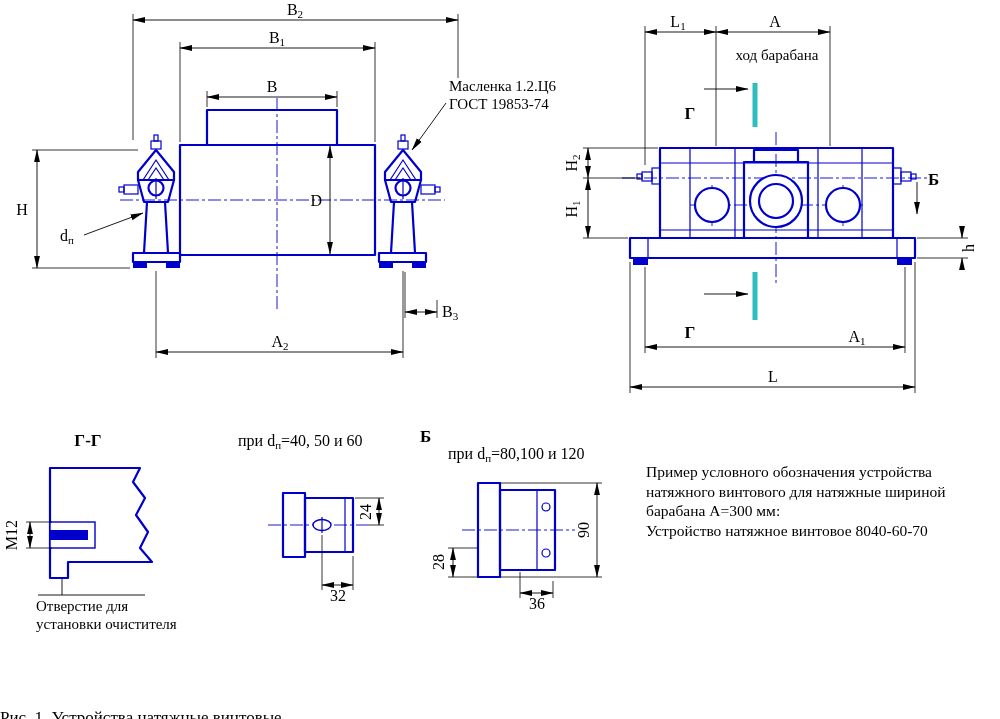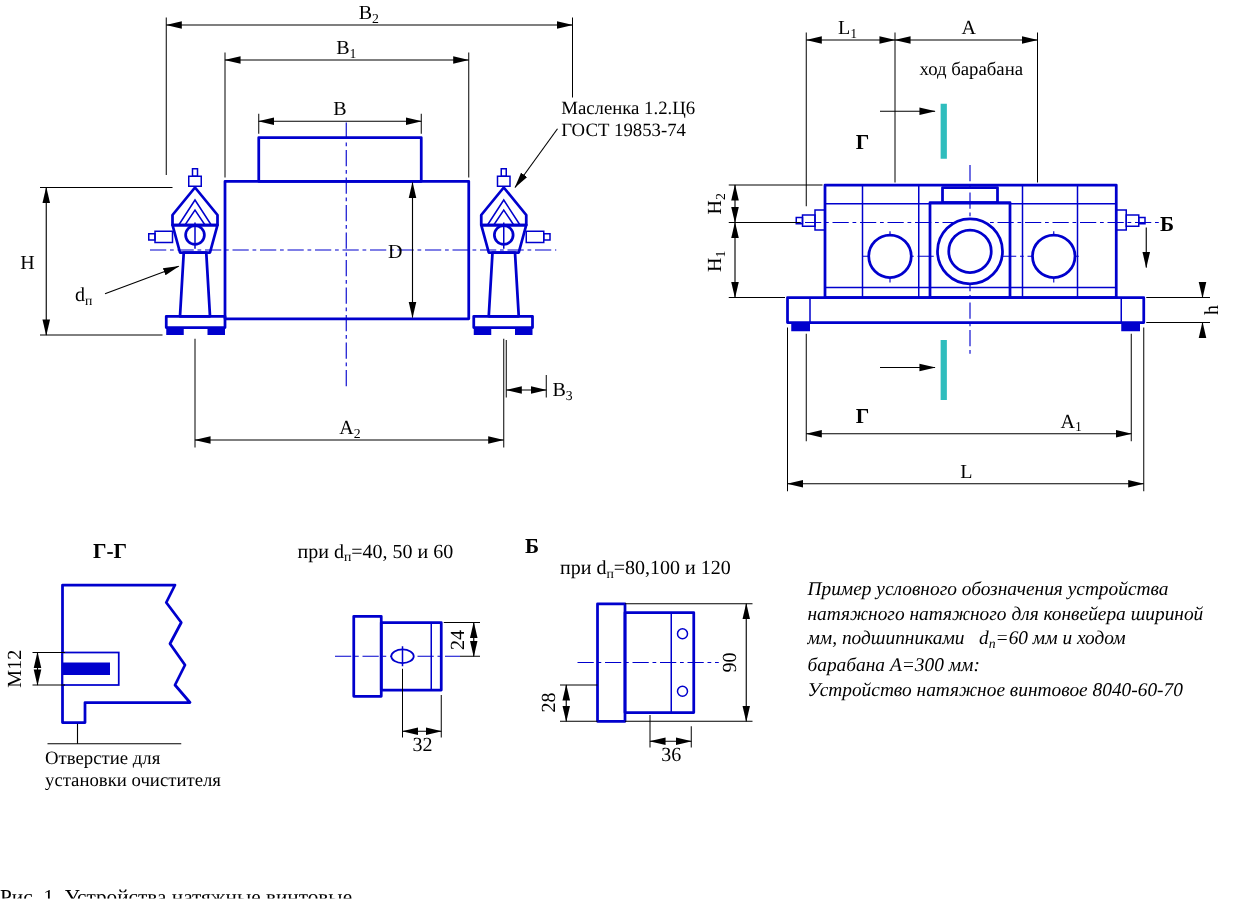--- a/index.html
+++ b/index.html
@@ -25,21 +25,21 @@
 
   
   text{fill:var(--c-dimension);}
   .dt{font-family:"Liberation Serif",serif;font-size:16px;}
   .sub{font-size:11px;}
   .note{font-family:"Liberation Serif",serif;font-size:15px;}
   .ttl{font-family:"Liberation Serif",serif;font-size:16px;}
   .bold{font-family:"Liberation Serif",serif;font-size:17px;font-weight:bold;}
 
   .example{position:absolute;left:646px;top:462px;width:352px;
-           font-size:15.5px;line-height:1.27;color:#000;font-style:italic;}
+           font-size:15.5px;line-height:1.27;color:#000;}
   .example .sub2{font-size:11px;vertical-align:-3px;}
   .caption{position:absolute;left:0;top:708px;width:100%;text-align:left;
            font-size:17px;color:#000;}
 </style>
 </head>
 <body>
 
 <div class="stage">
 
 <svg width="1000" height="719" viewBox="0 0 1000 719">
@@ -291,21 +291,20 @@
       <line class="ext" x1="520" y1="572" x2="520" y2="598"></line>
       <line class="ext" x1="553" y1="581" x2="553" y2="598"></line>
       <line class="dim" x1="520" y1="593" x2="553" y2="593" marker-start="url(#arr)" marker-end="url(#arr)"></line>
       <text class="dt" x="537" y="609" text-anchor="middle">36</text>
     </g>
   </g>
 </svg>
 
 <div class="example">
   <div>Пример условного обозначения устройства</div>
-  <div>натяжного натяжного для конвейера шириной</div>
-  <div><span>мм, подшипниками &nbsp;&nbsp;d</span><span class="sub2">п</span><span>=60 мм и ходом</span></div>
+  <div>натяжного винтового для натяжные шириной</div>
   <div>барабана A=300 мм:</div>
   <div>Устройство натяжное винтовое 8040-60-70</div>
 </div>
 
 <div class="caption">Рис. 1. Устройства натяжные винтовые</div>
 
 </div>
 
 </body></html>

